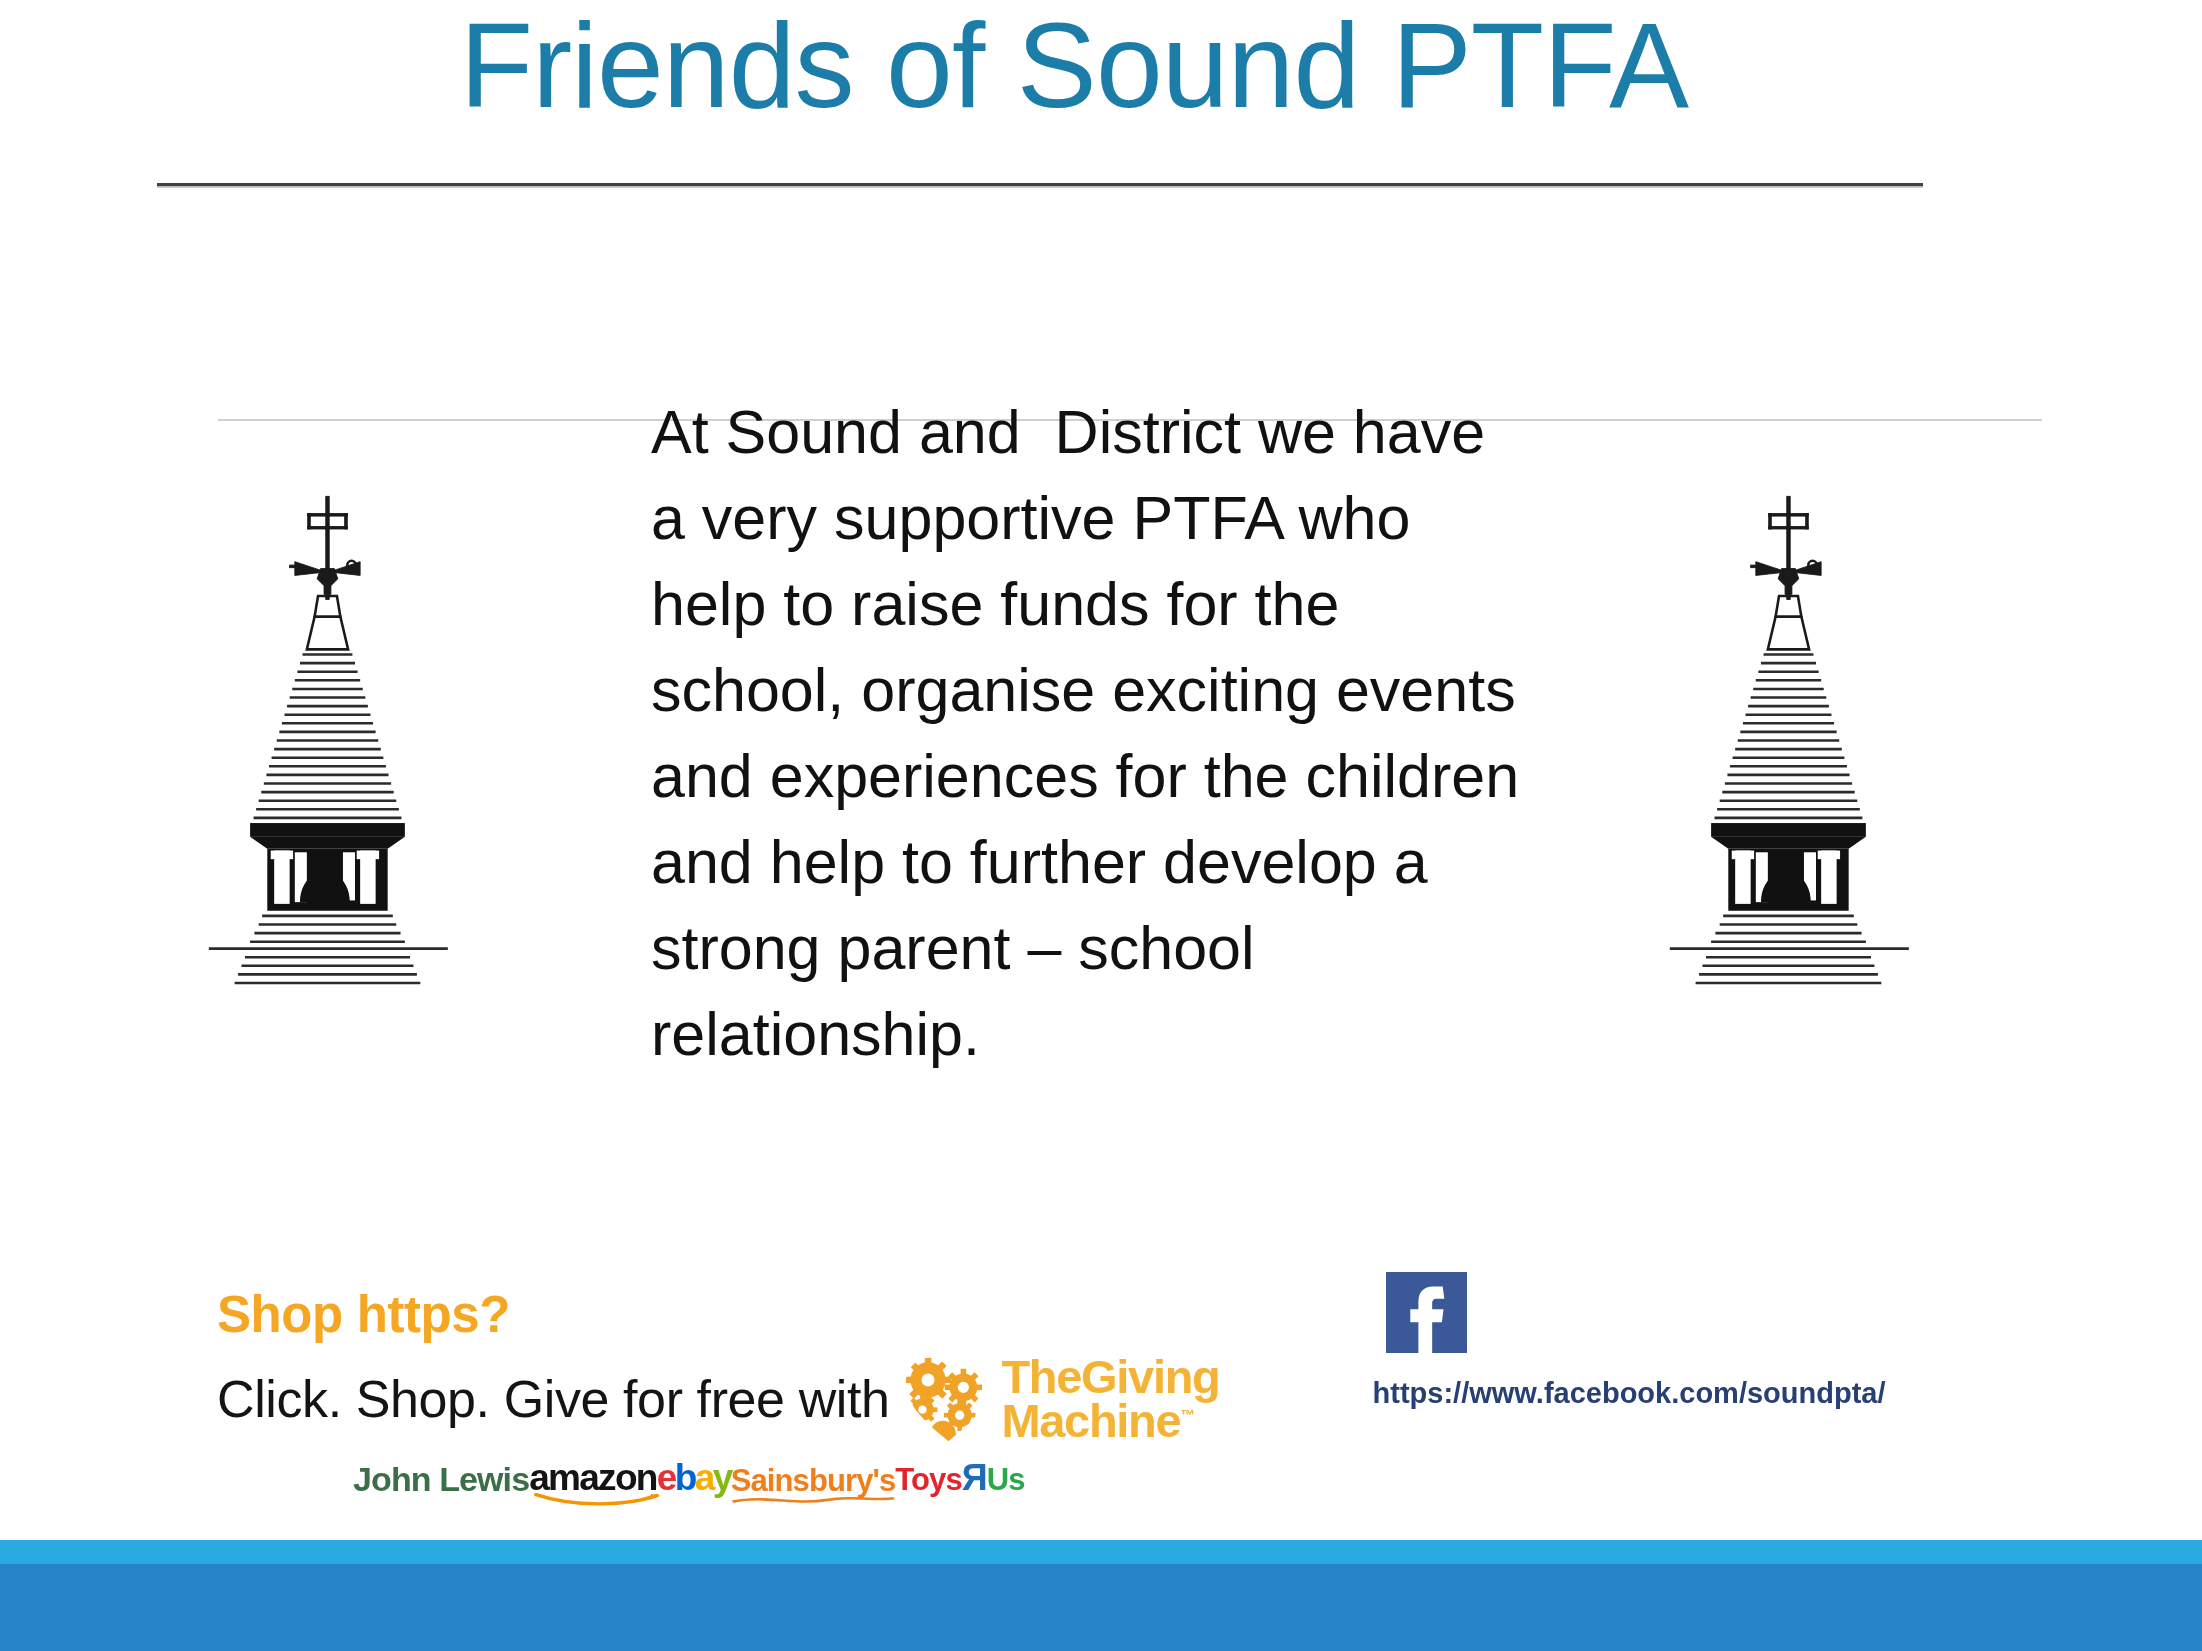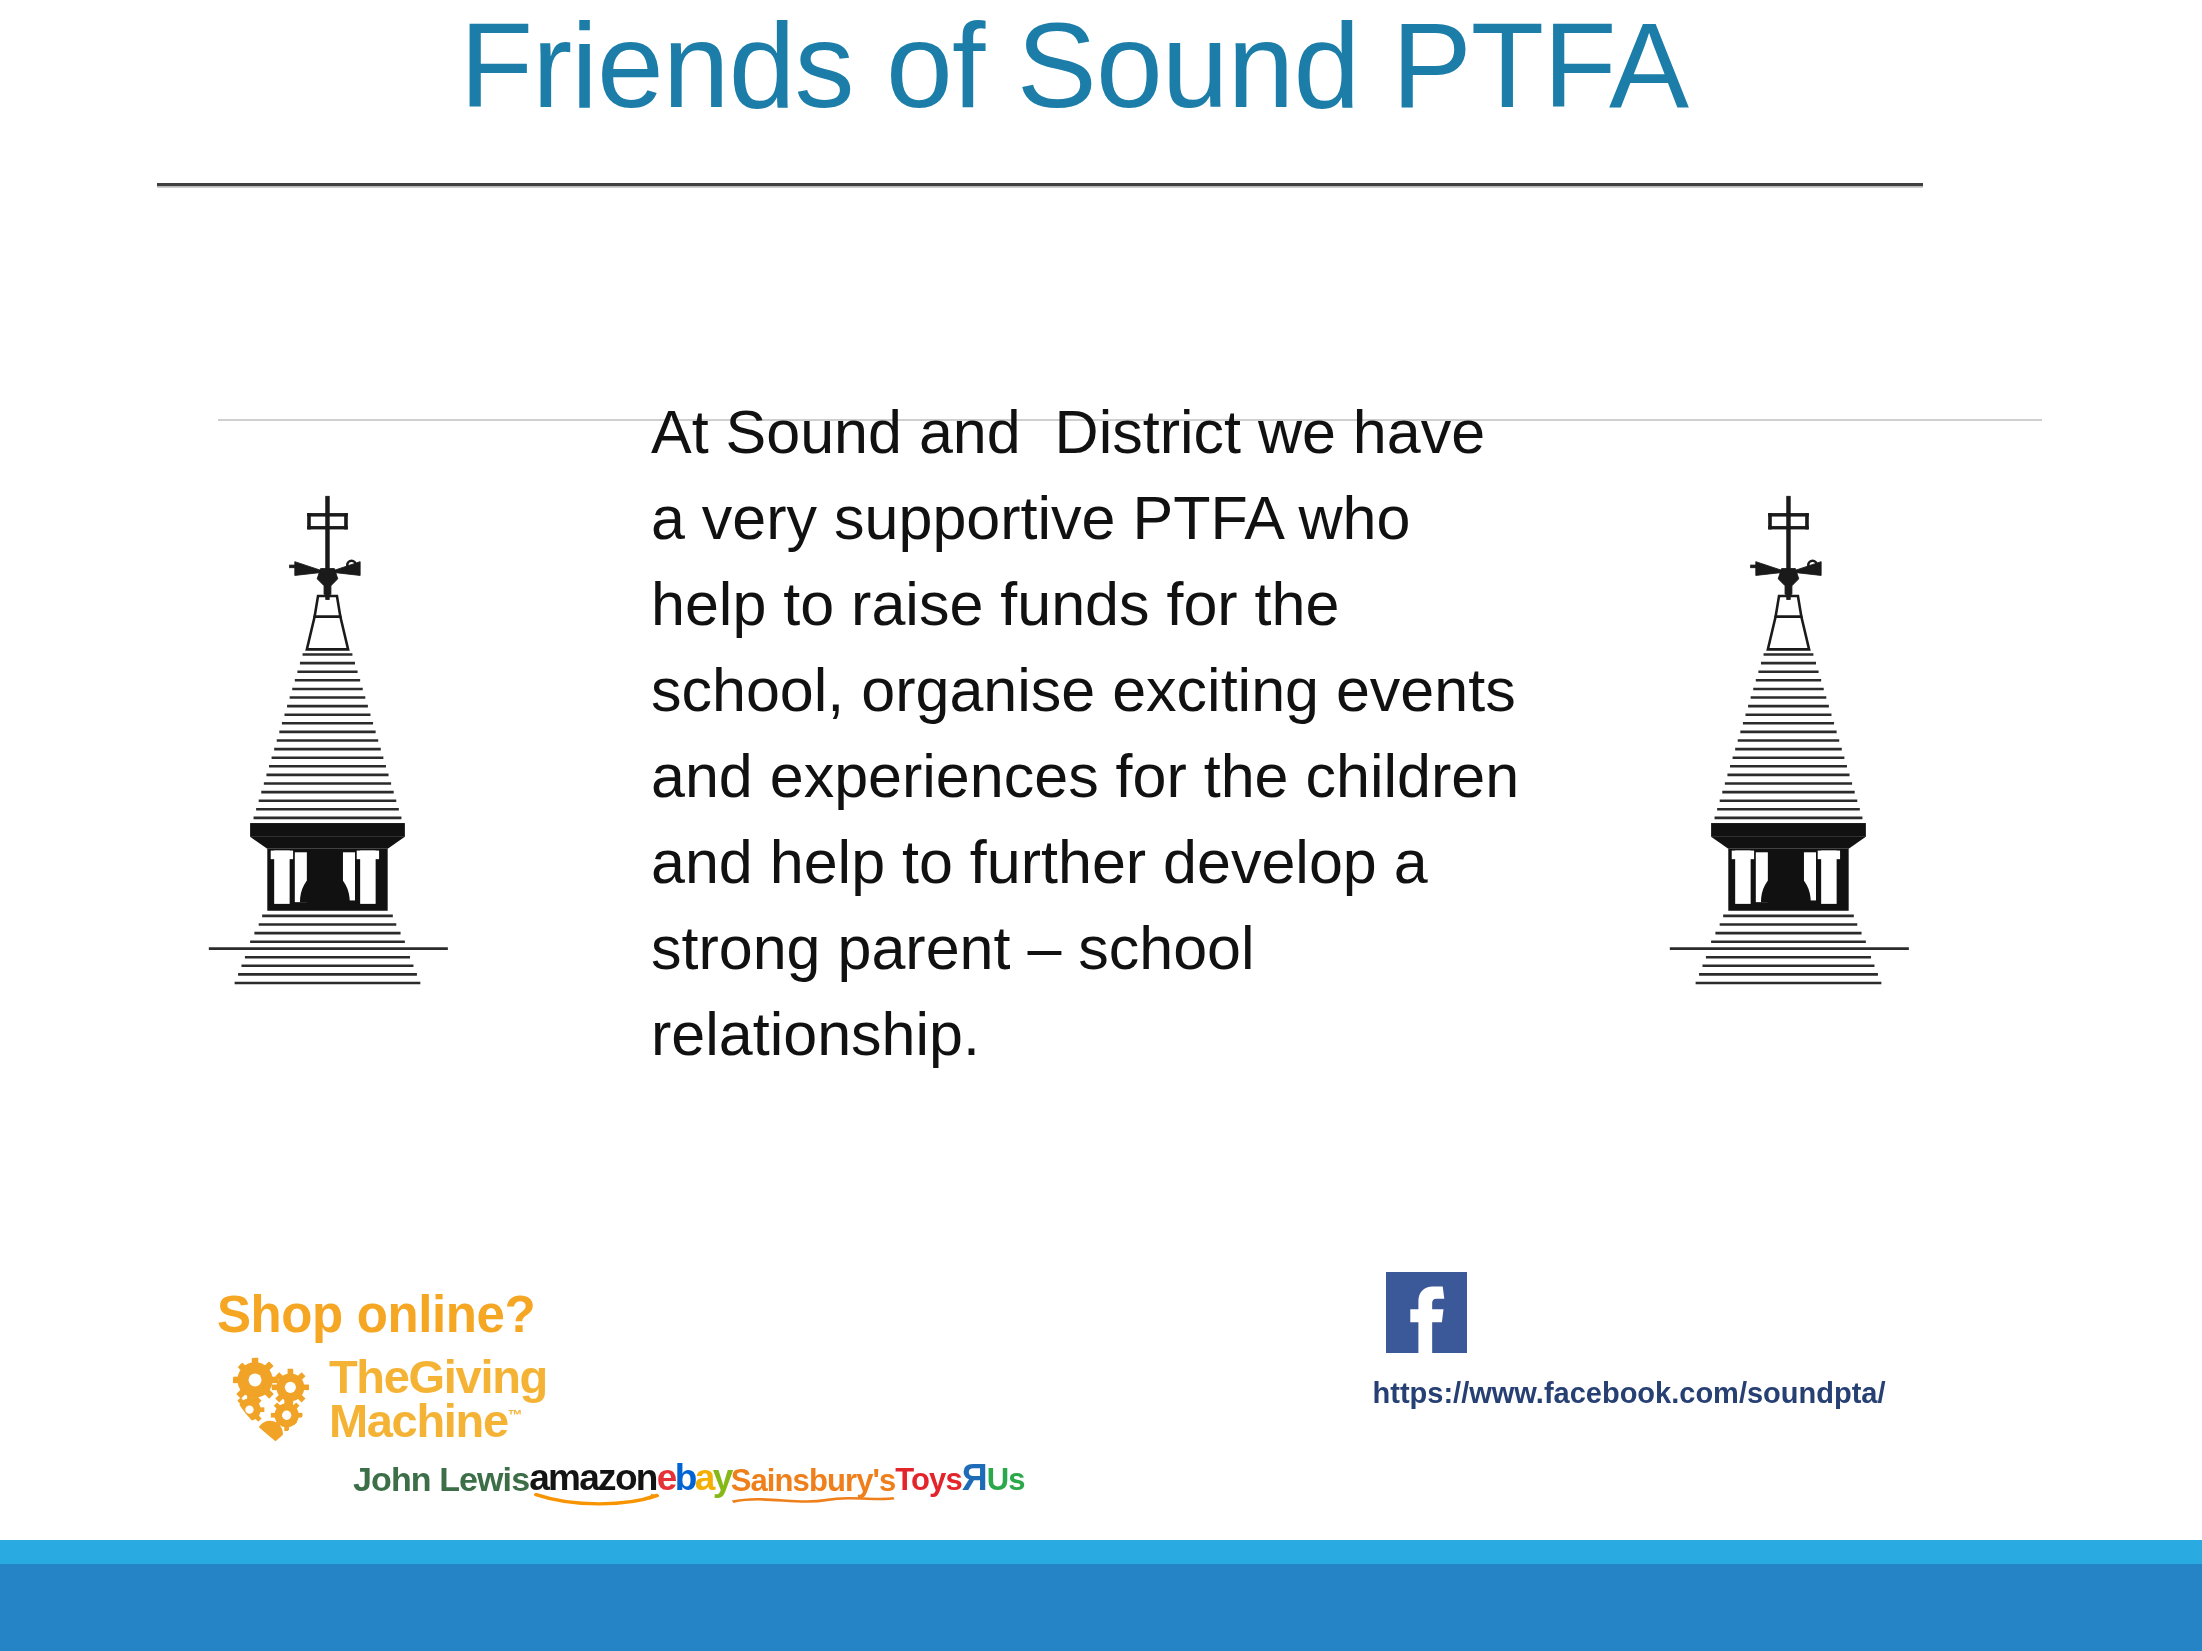--- a/index.html
+++ b/index.html
@@ -344,23 +344,24 @@
       <line x1="44" y1="568" x2="252" y2="568"></line>
       <line x1="40" y1="578" x2="256" y2="578"></line>
     </g>
   </svg>
 </div>
 
 <div id="body-text">At Sound and  District we have a very supportive PTFA who help to raise funds for the school, organise exciting events and experiences for the children and help to further develop a strong parent – school relationship.</div>
 
 <div id="giving-block">
 
-  <div id="shop-online">Shop online?</div>
+  <div id="shop-online">Shop https?</div>
 
   <div id="giving-row">
+    <div id="click-shop">Click. Shop. Give for free with</div>
 
     <div id="gm-logo-wrap">
       <svg id="gm-mark" viewBox="0 0 100 100" aria-hidden="true">
 
         <defs>
           <clipPath id="heartclip">
             <path d="M50 96 C20 72 4 54 4 34 C4 18 16 6 30 6 C39 6 46 11 50 18 C54 11 61 6 70 6 C84 6 96 18 96 34 C96 54 80 72 50 96 Z"></path>
           </clipPath>
         </defs>
         <g clip-path="url(#heartclip)" fill="#F0A326">

